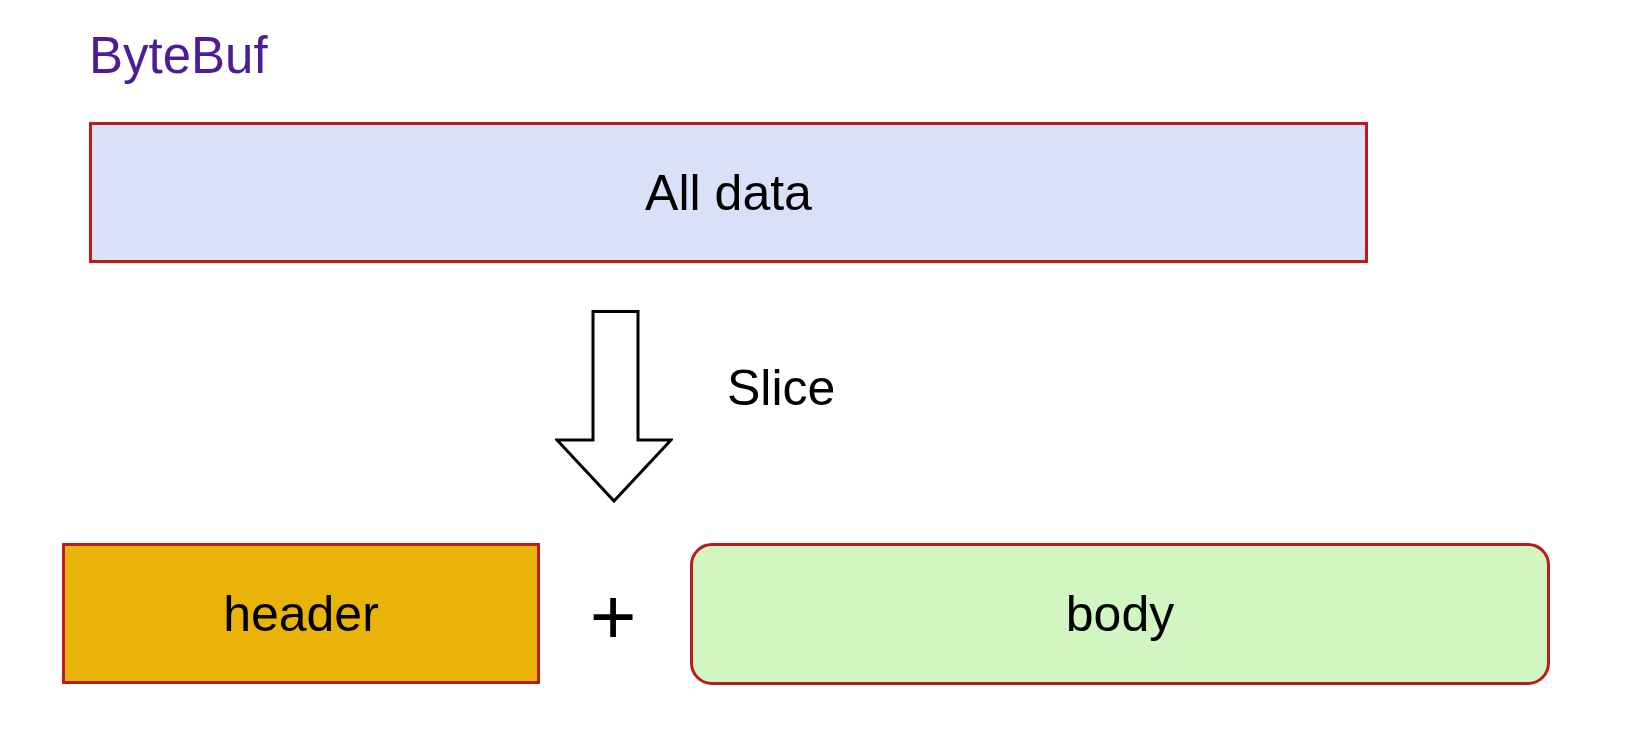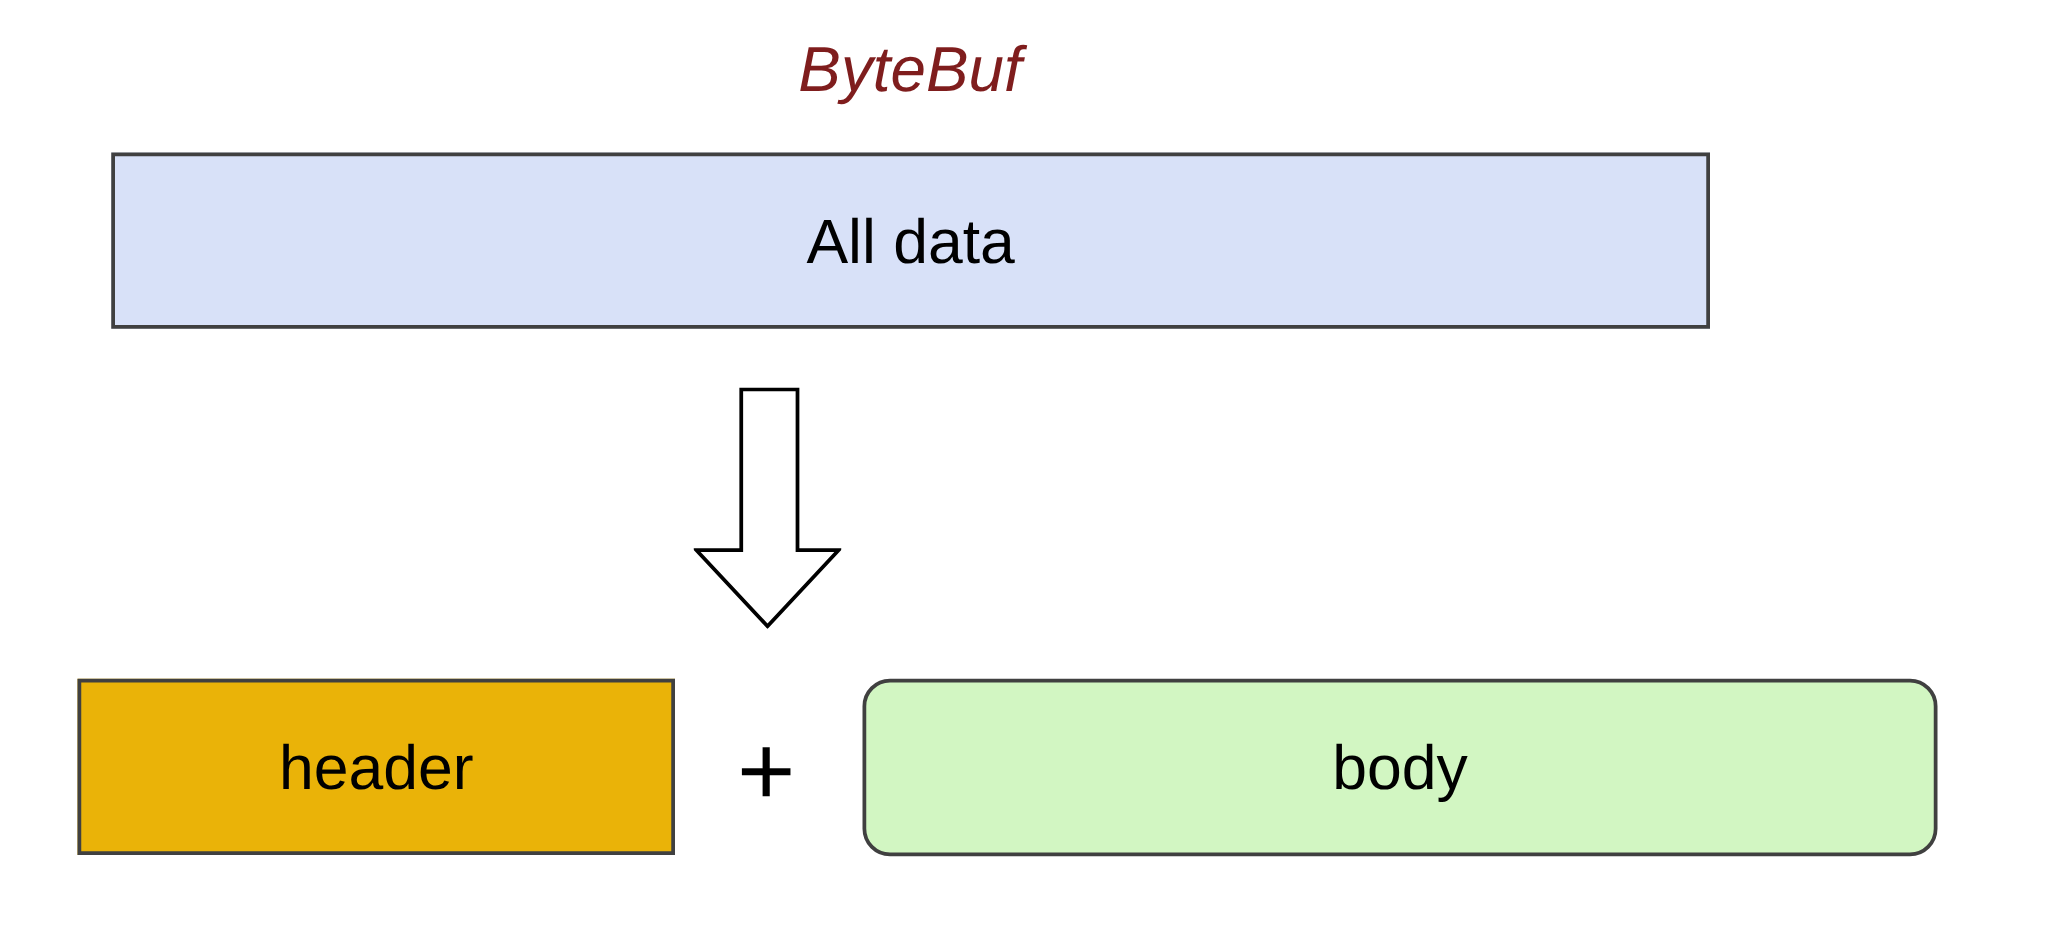--- a/index.html
+++ b/index.html
@@ -11,30 +11,28 @@
   }
   .canvas {
     position: relative;
     width: 1636px; height: 750px;
     background: #ffffff;
     color: #000000;
   }
   .diagram-title {
     position: absolute;
     left: 89px; top: 26px; width: 1278px;
-    text-align: center;
     font-size: 51px;
     line-height: 60px;
-    color: #7f1d1d;
+    color: #4c1d95;
     white-space: nowrap;
-    font-style: italic;
   }
   .box {
     position: absolute;
-    border: 3px solid #404040;
+    border: 3px solid #b91c1c;
     display: flex;
     align-items: center;
     justify-content: center;
   }
   .box .box-label {
     font-size: 50px;
     color: #000000;
     white-space: nowrap;
   }
   .source-box  { left: 89px;  top: 122px; width: 1279px; height: 141px; }
@@ -75,20 +73,21 @@
   <div class="box source-box" style="background-color: rgb(216, 225, 248);">
     <span class="box-label">All data</span>
   </div>
 
   <div class="arrow-wrap">
     <svg viewBox="0 0 118 193" xmlns="http://www.w3.org/2000/svg">
       <polygon points="38,1.5 83,1.5 83,130 116,130 59,191 2,130 38,130" fill="#ffffff" stroke="#000000" stroke-width="3" stroke-linejoin="miter"></polygon>
     </svg>
   </div>
 
+  <div class="slice-label">Slice</div>
 
   <div class="box header-box" style="background-color: #eab308;">
     <span class="box-label">header</span>
   </div>
 
   <div class="plus-operator">+</div>
 
   <div class="box body-box" style="background-color: rgb(210, 246, 194);">
     <span class="box-label">body</span>
   </div>

